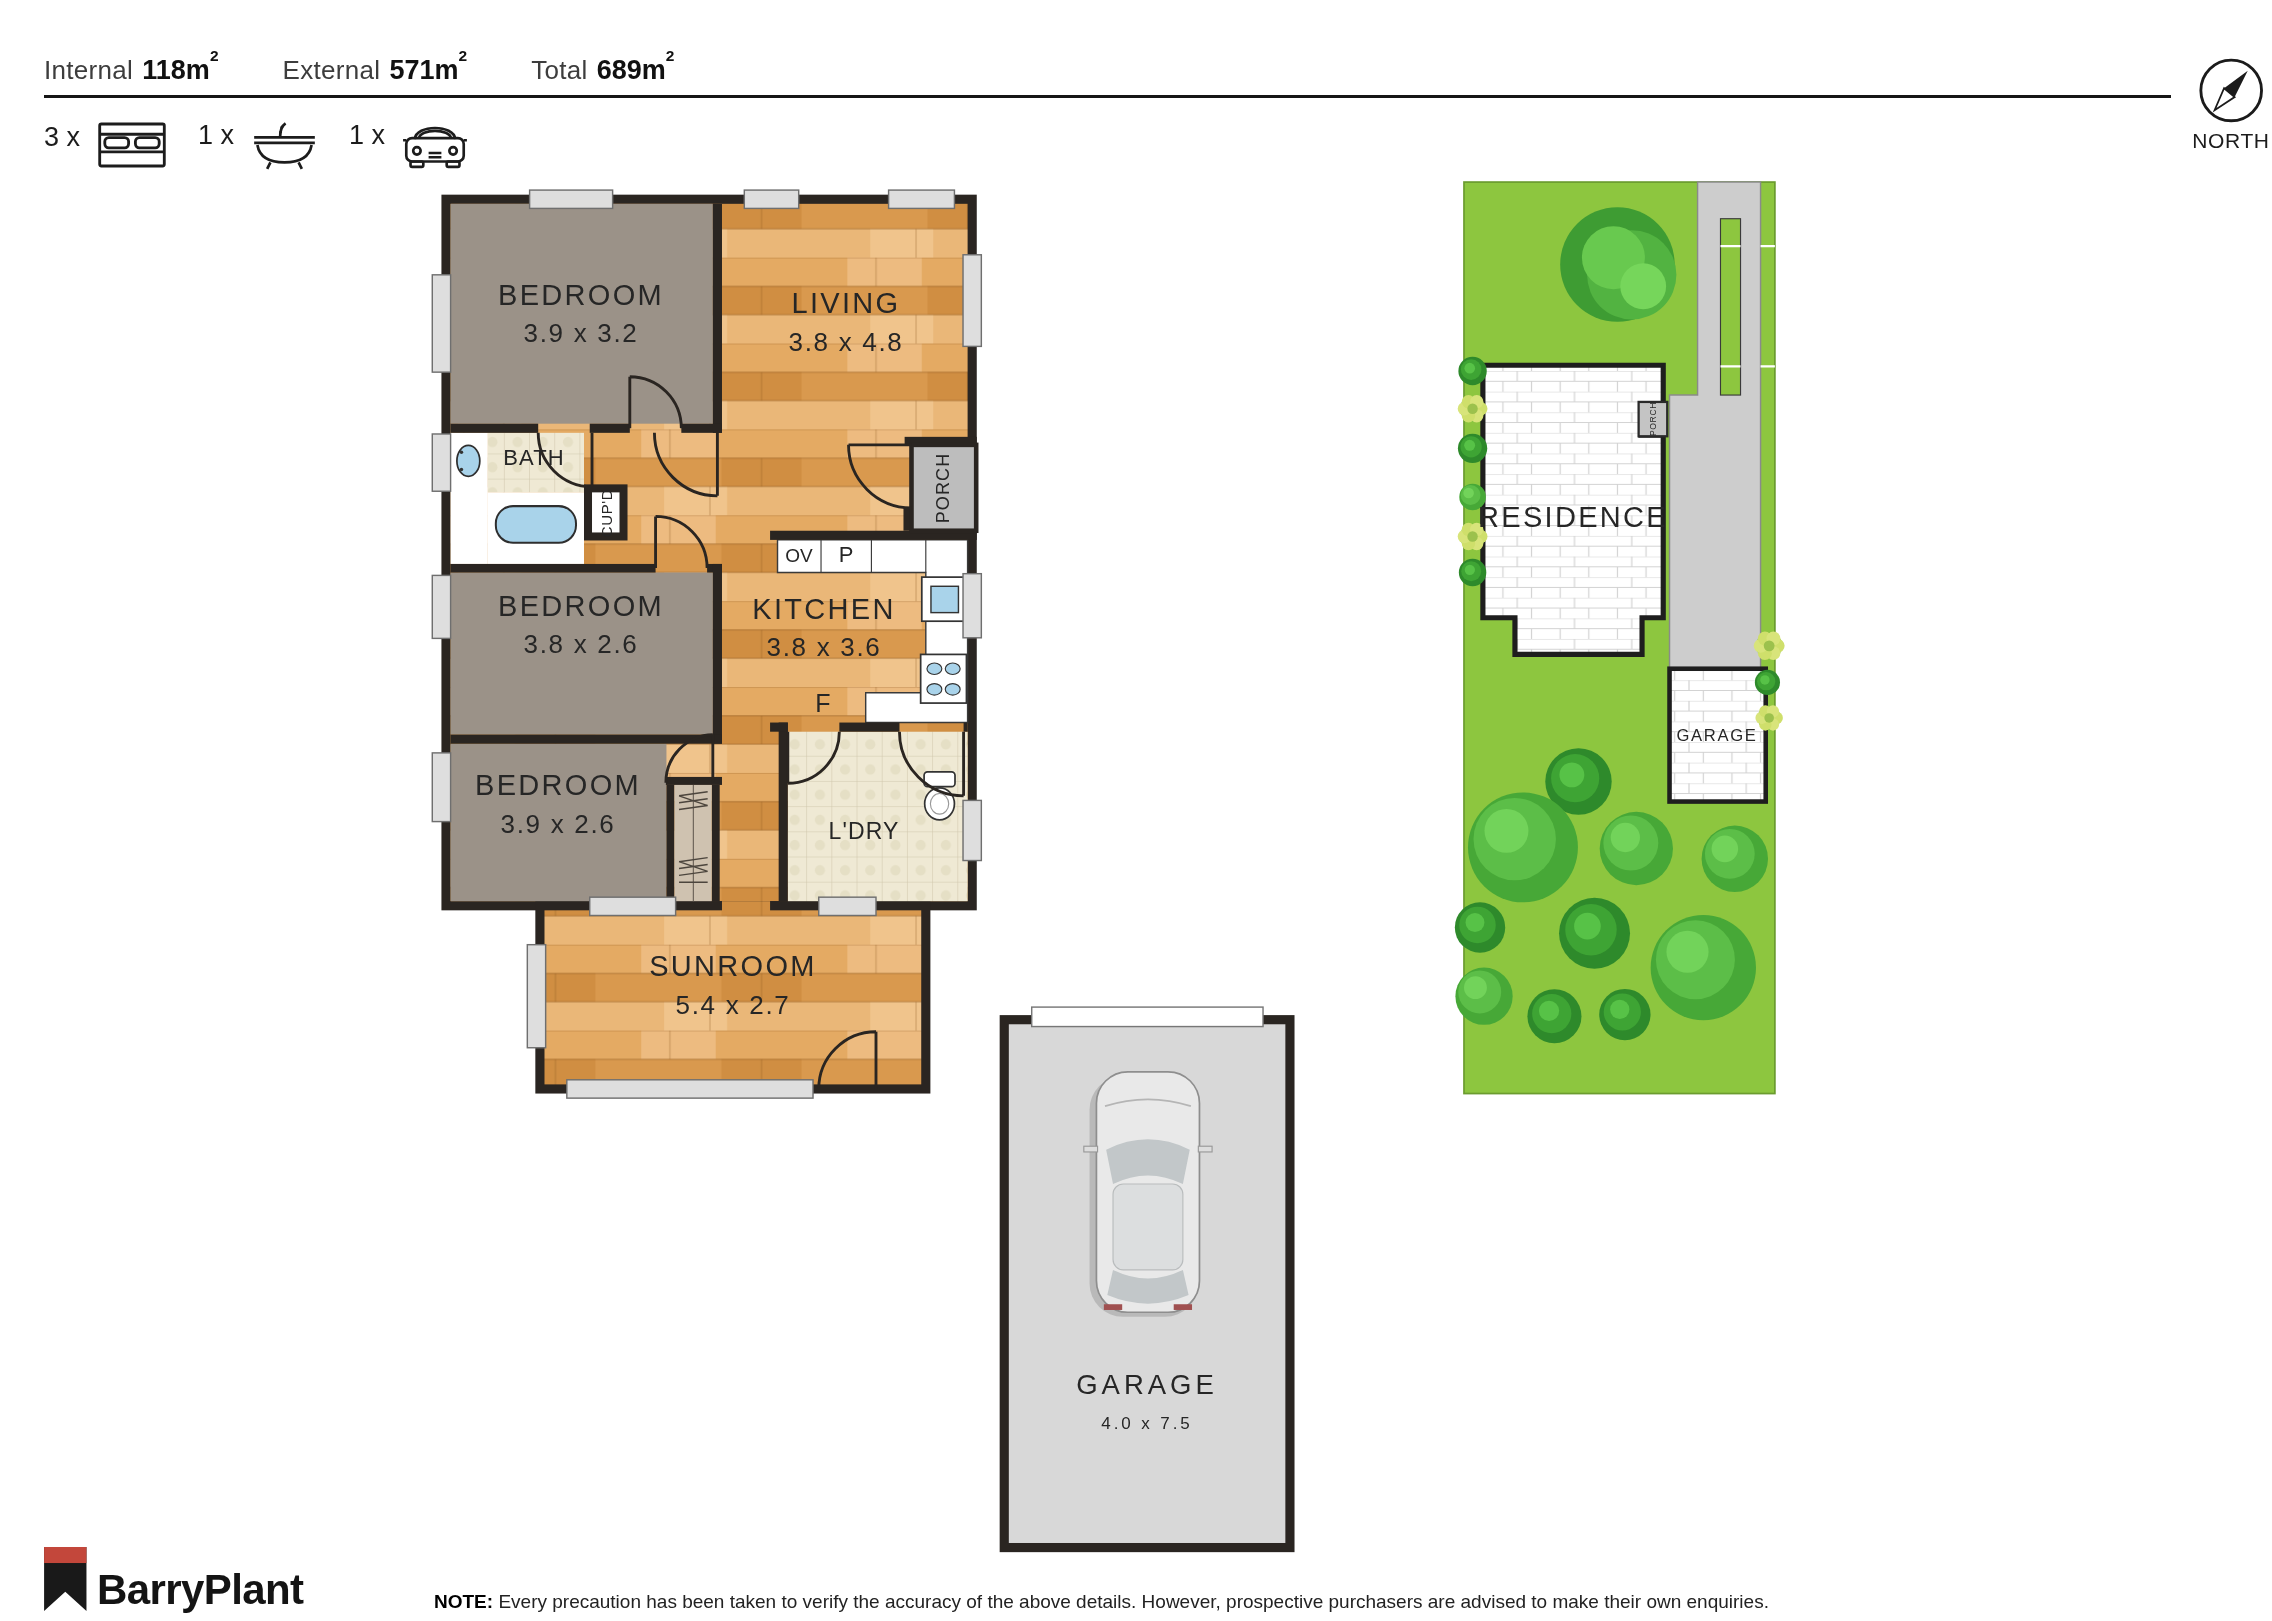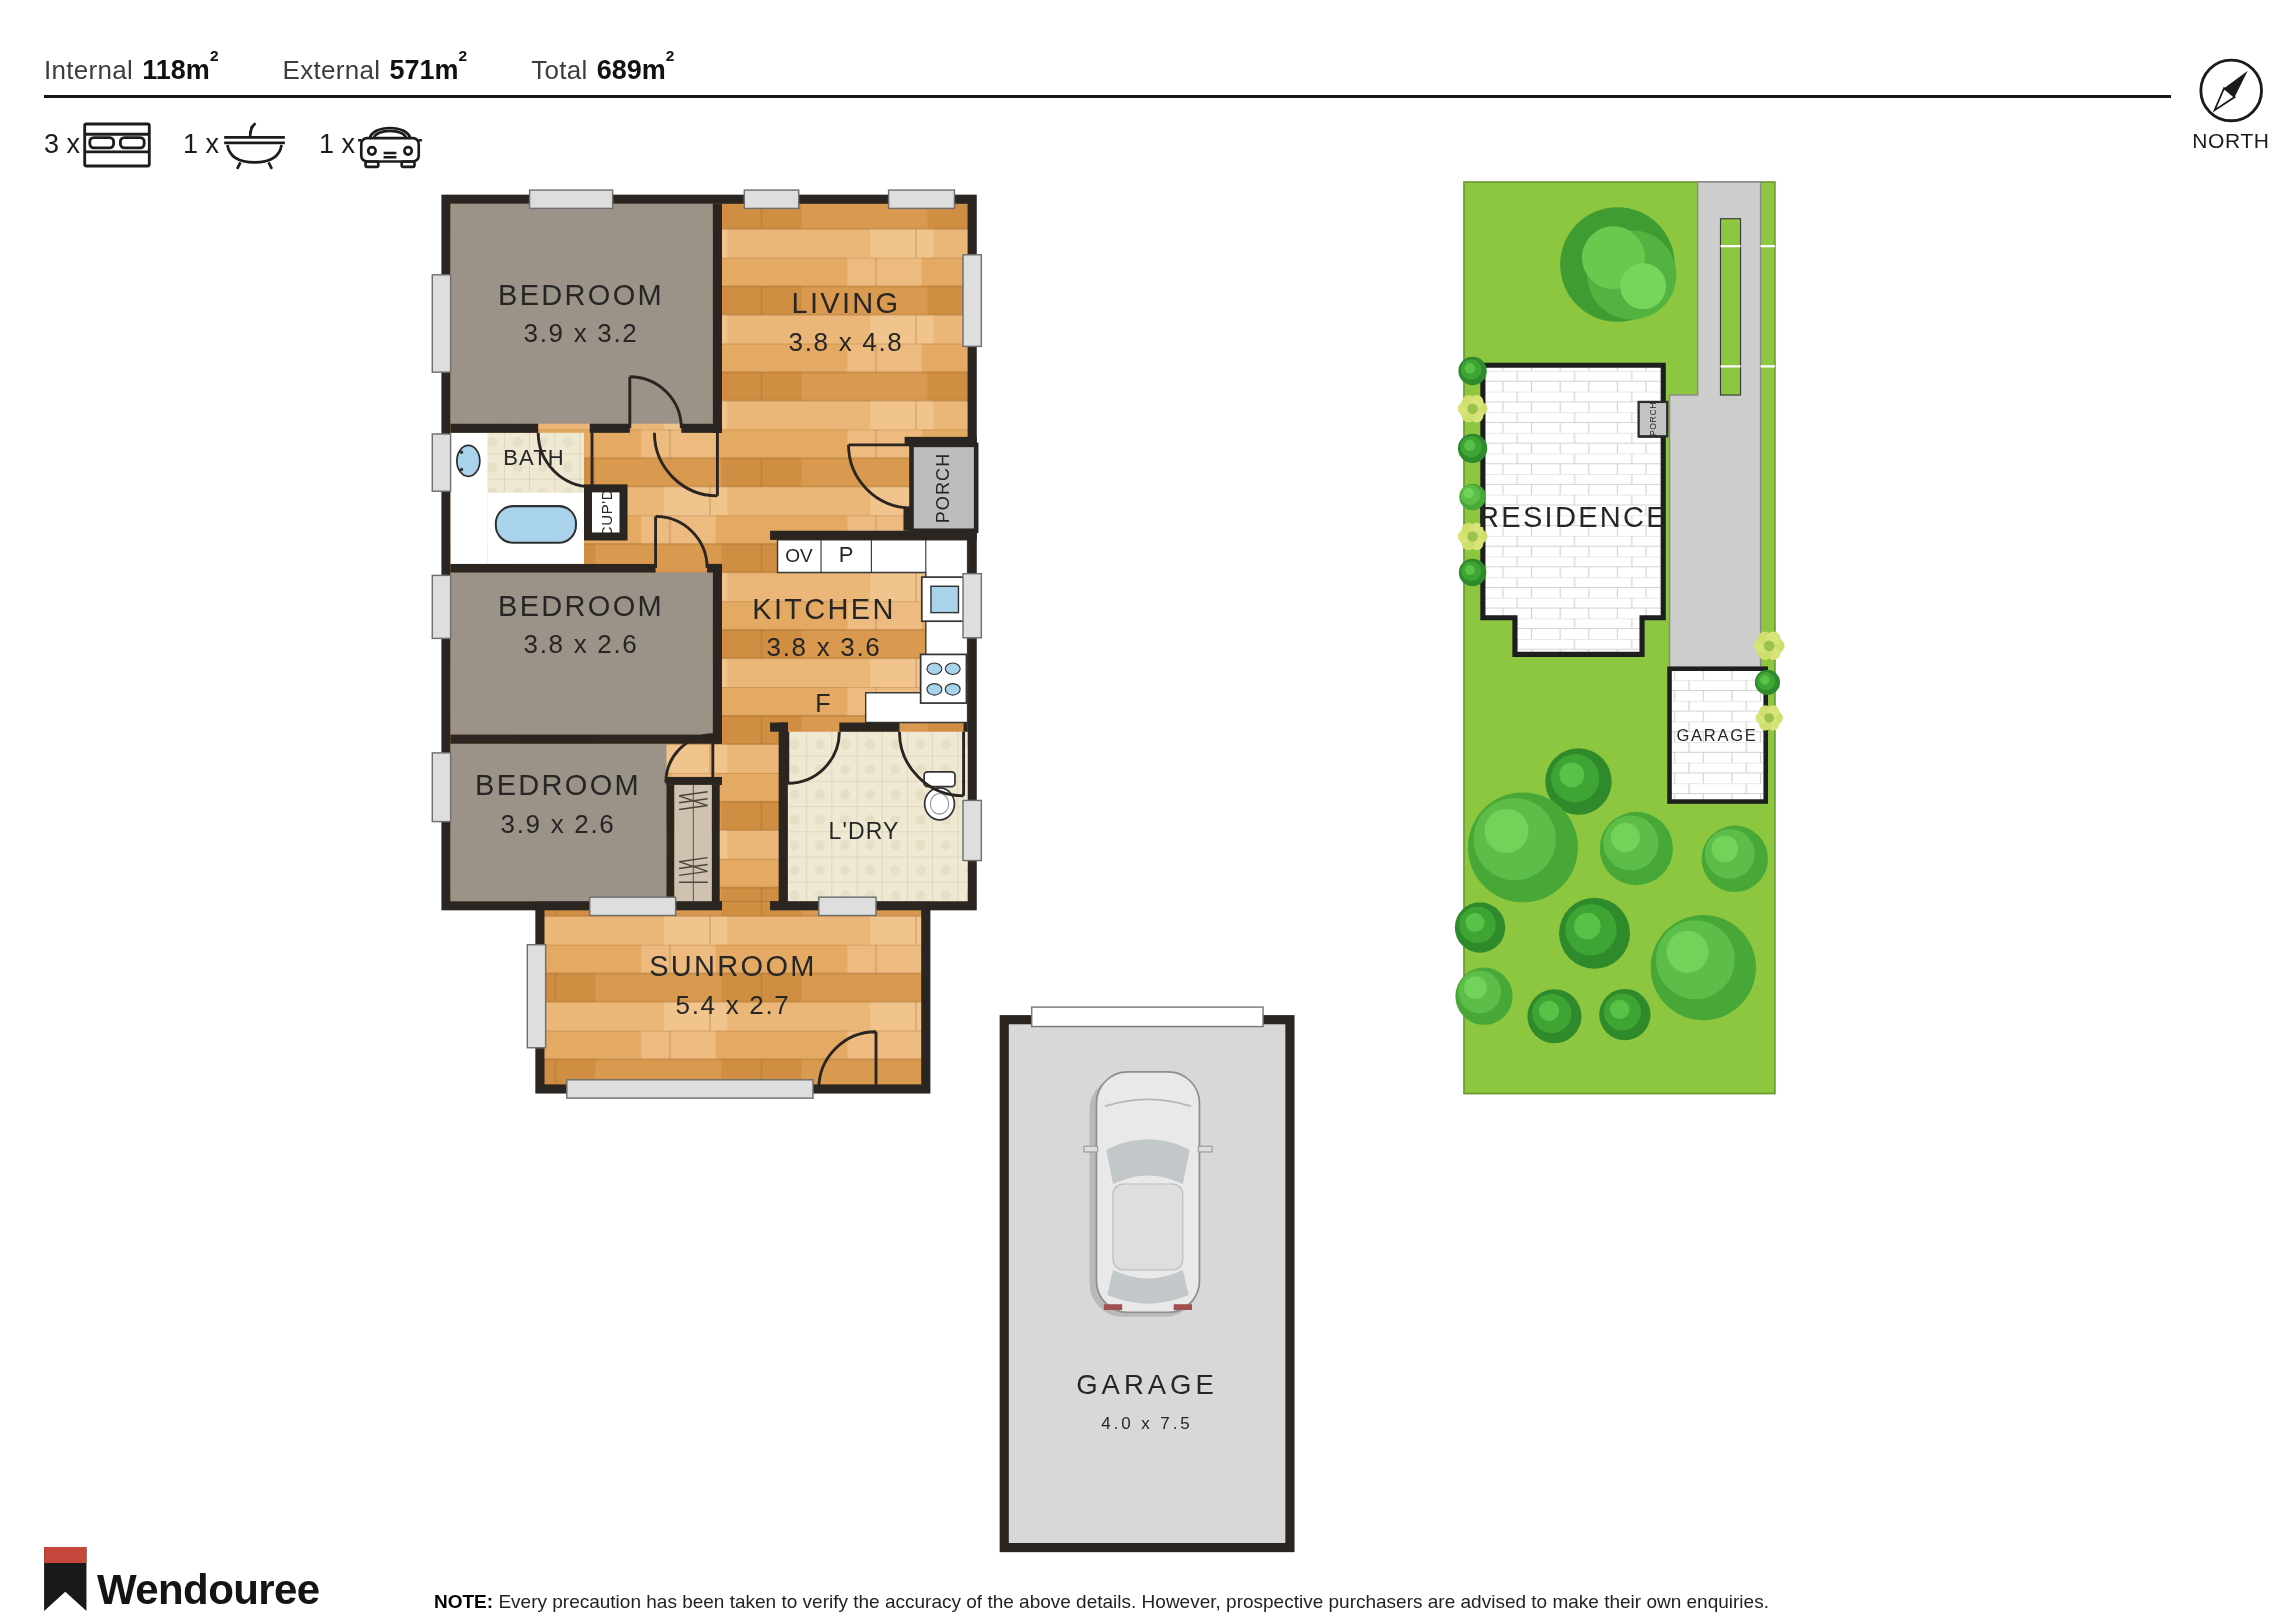--- a/index.html
+++ b/index.html
@@ -12,21 +12,21 @@
         color:#262626;white-space:nowrap;}
   .room-name{font-size:29px;letter-spacing:2.3px;}
   .room-dims{font-size:26px;letter-spacing:1.7px;}
   .hdr-stats{position:absolute;left:44px;top:55px;display:flex;align-items:baseline;gap:64px;}
   .stat{display:flex;align-items:baseline;gap:9.2px;}
   .stat .s-label{font-size:26px;color:#3d3d3d;letter-spacing:0.3px;}
   .stat .s-value{font-size:27px;font-weight:700;color:#111;}
   .stat sup{font-size:15.5px;font-weight:700;position:relative;top:-8px;}
   #rule{position:absolute;left:44px;top:95px;width:2127px;height:3.4px;background:#161616;}
   .hdr-features{position:absolute;left:44px;top:118px;display:flex;align-items:center;gap:32px;height:53px;}
-  .feat{display:flex;align-items:center;gap:3px;}
+  .feat{display:flex;gap:18px;}
   .feat .f-count{font-size:27px;color:#1c1c1c;}
   .addr{position:absolute;right:101px;top:22px;font-size:61px;color:#141414;letter-spacing:-1.1px;white-space:nowrap;}
   .addr b{font-weight:700;}
   #north-label{position:absolute;left:2231px;top:141px;transform:translate(-50%,-50%);
                font-size:21px;letter-spacing:0.6px;color:#1c1c1c;}
   #brand{position:absolute;left:97px;top:1566px;font-size:42px;font-weight:700;color:#141414;letter-spacing:-0.6px;}
   #note{position:absolute;left:434px;top:1591px;font-size:19px;color:#222;white-space:nowrap;}
   #note b{font-weight:700;color:#000;}
 </style>
 </head>
@@ -335,17 +335,17 @@
   <div class="vlbl" style="left:943px;top:488px;font-size:18px;letter-spacing:1.1px;">PORCH</div>
   <div class="lbl" style="left:799px;top:556px;font-size:19px;">OV</div>
   <div class="lbl" style="left:846px;top:555px;font-size:22px;">P</div>
   <div class="lbl" style="left:823px;top:704px;font-size:25px;">F</div>
   <div class="lbl" style="left:864px;top:831px;font-size:23px;letter-spacing:1.1px;">L'DRY</div>
 
   <div class="lbl" style="left:1573px;top:517px;font-size:29px;letter-spacing:2.3px;">RESIDENCE</div>
   <div class="lbl" style="left:1717px;top:736px;font-size:16.6px;letter-spacing:1.7px;">GARAGE</div>
   <div class="vlbl" style="left:1653px;top:419px;font-size:8.6px;letter-spacing:0.6px;">PORCH</div>
 
-  <div id="brand">Wendouree</div>
+  <div id="brand">BarryPlant</div>
   <div id="note"><b>NOTE:</b> <span>Every precaution has been taken to verify the accuracy of the above details. However, prospective purchasers are advised to make their own enquiries.</span></div>
 
 </div>
 
 
 </body></html>

